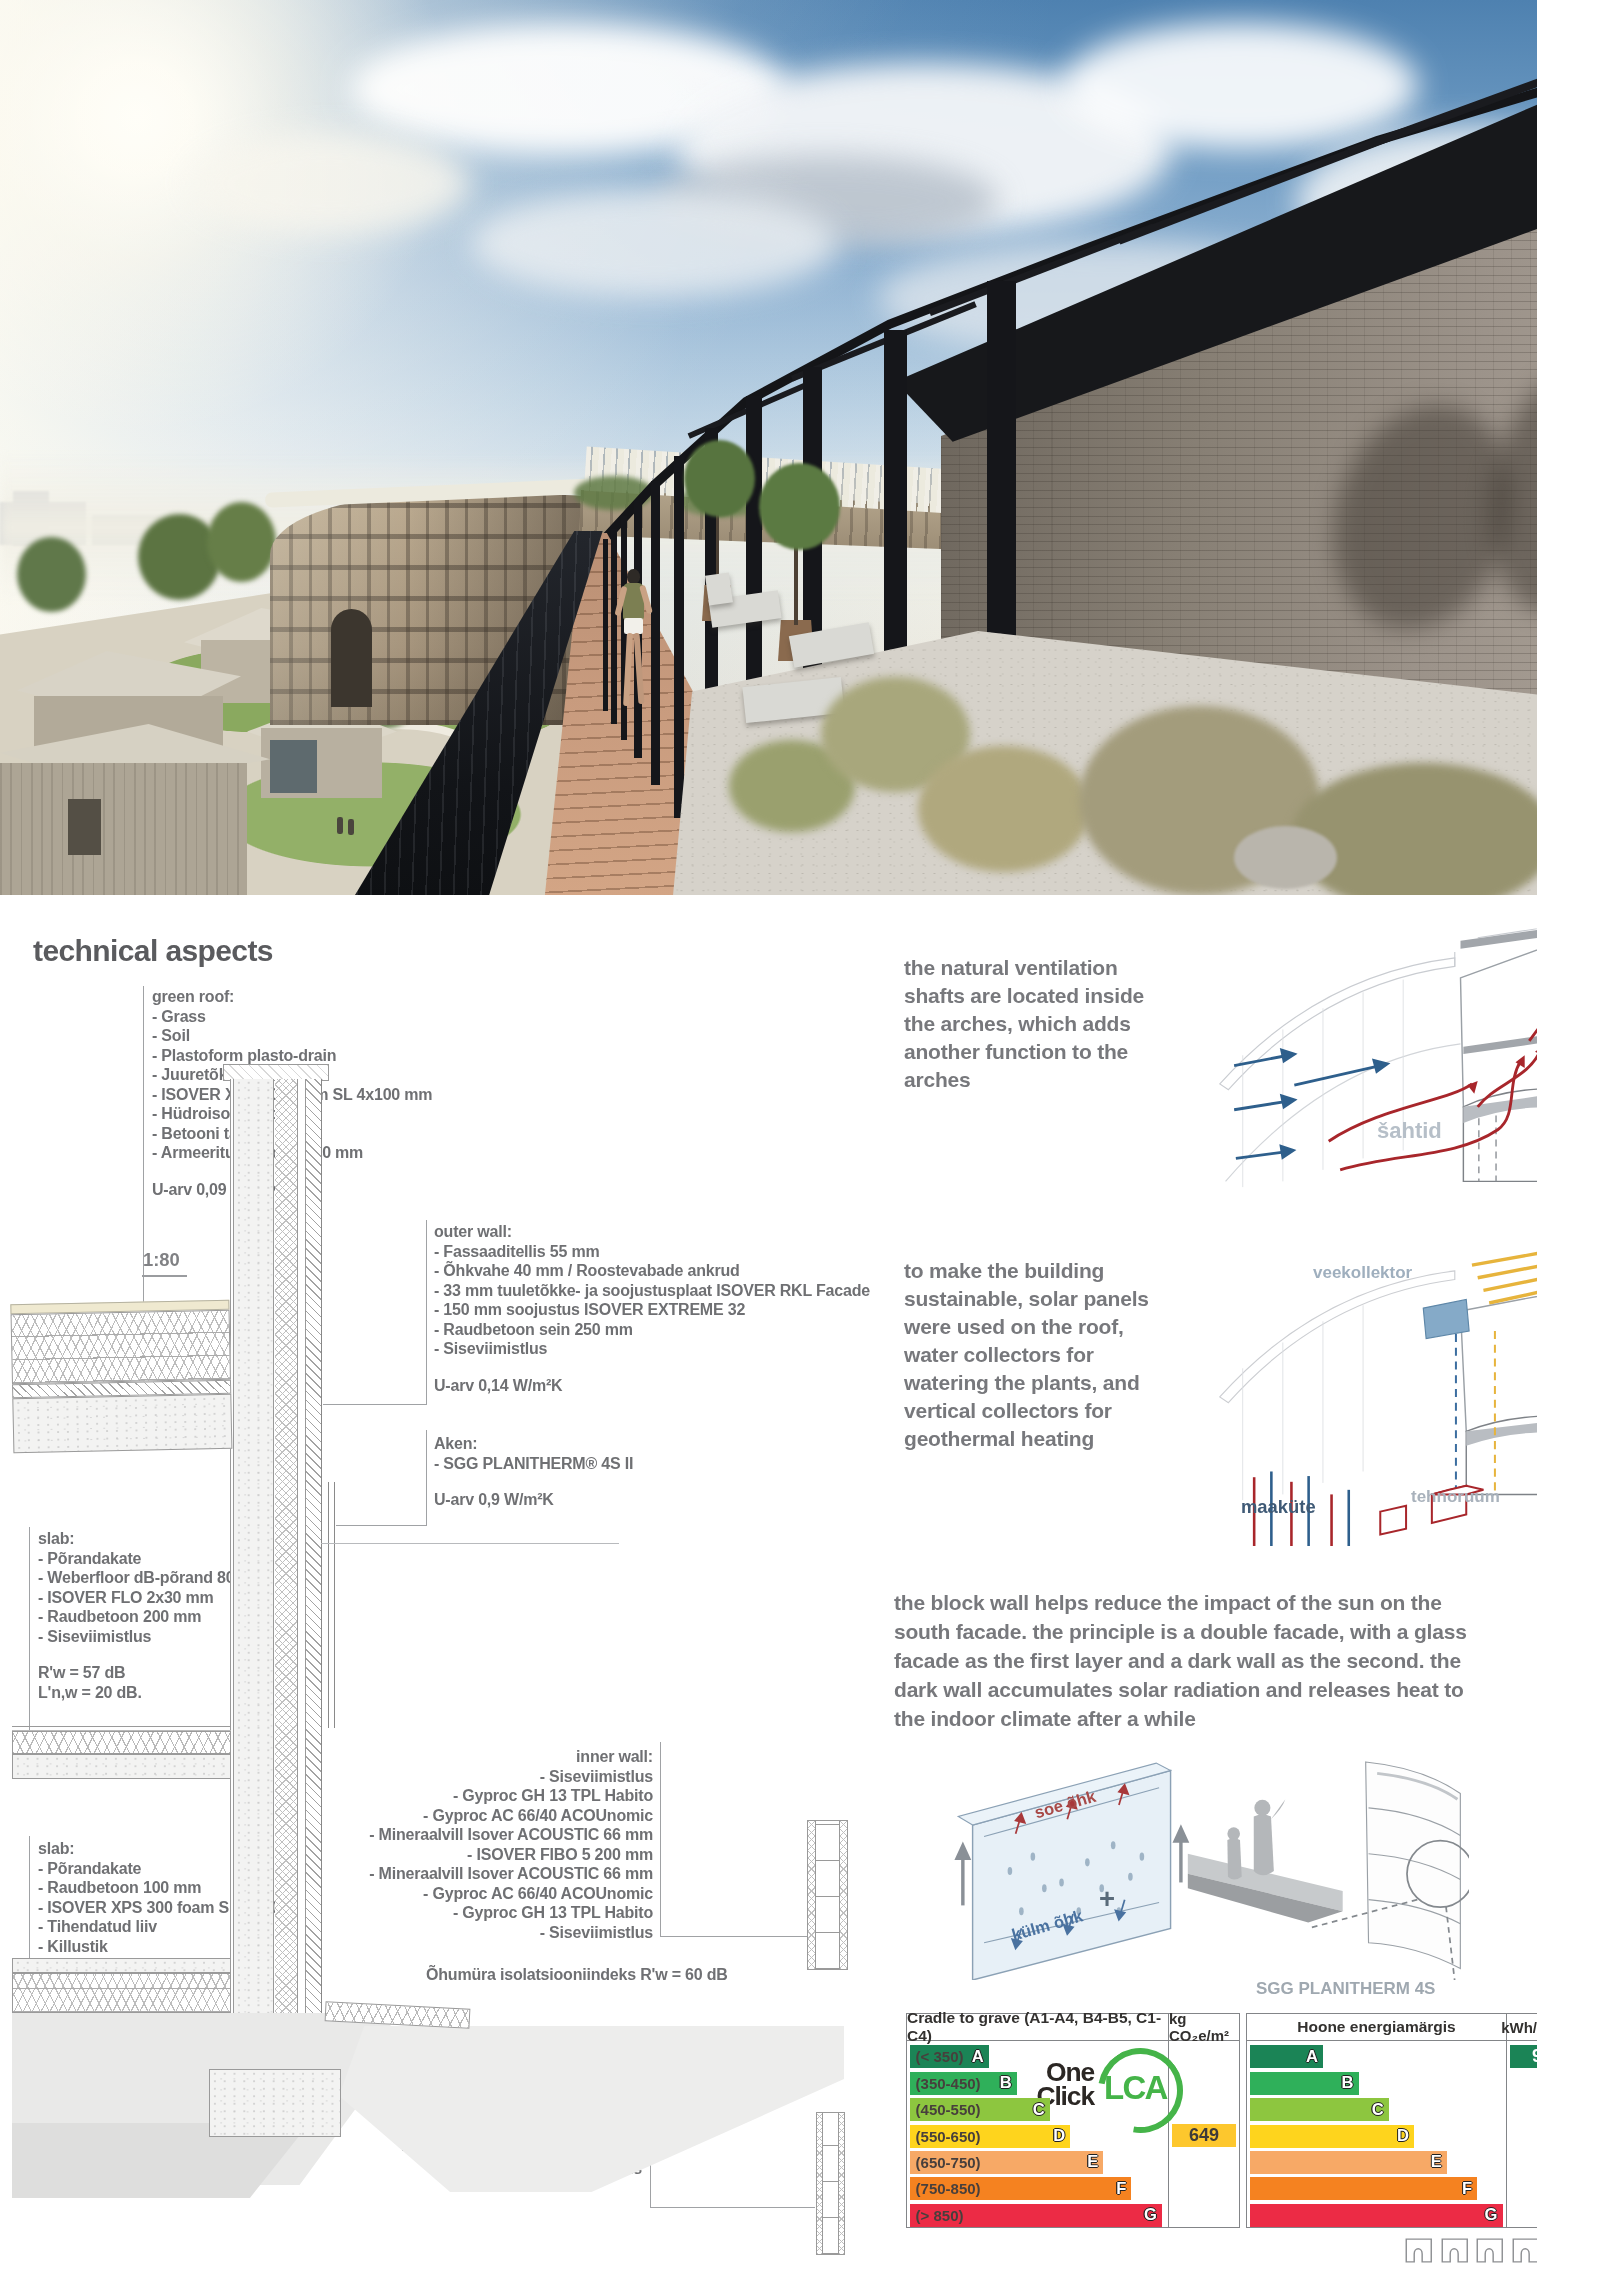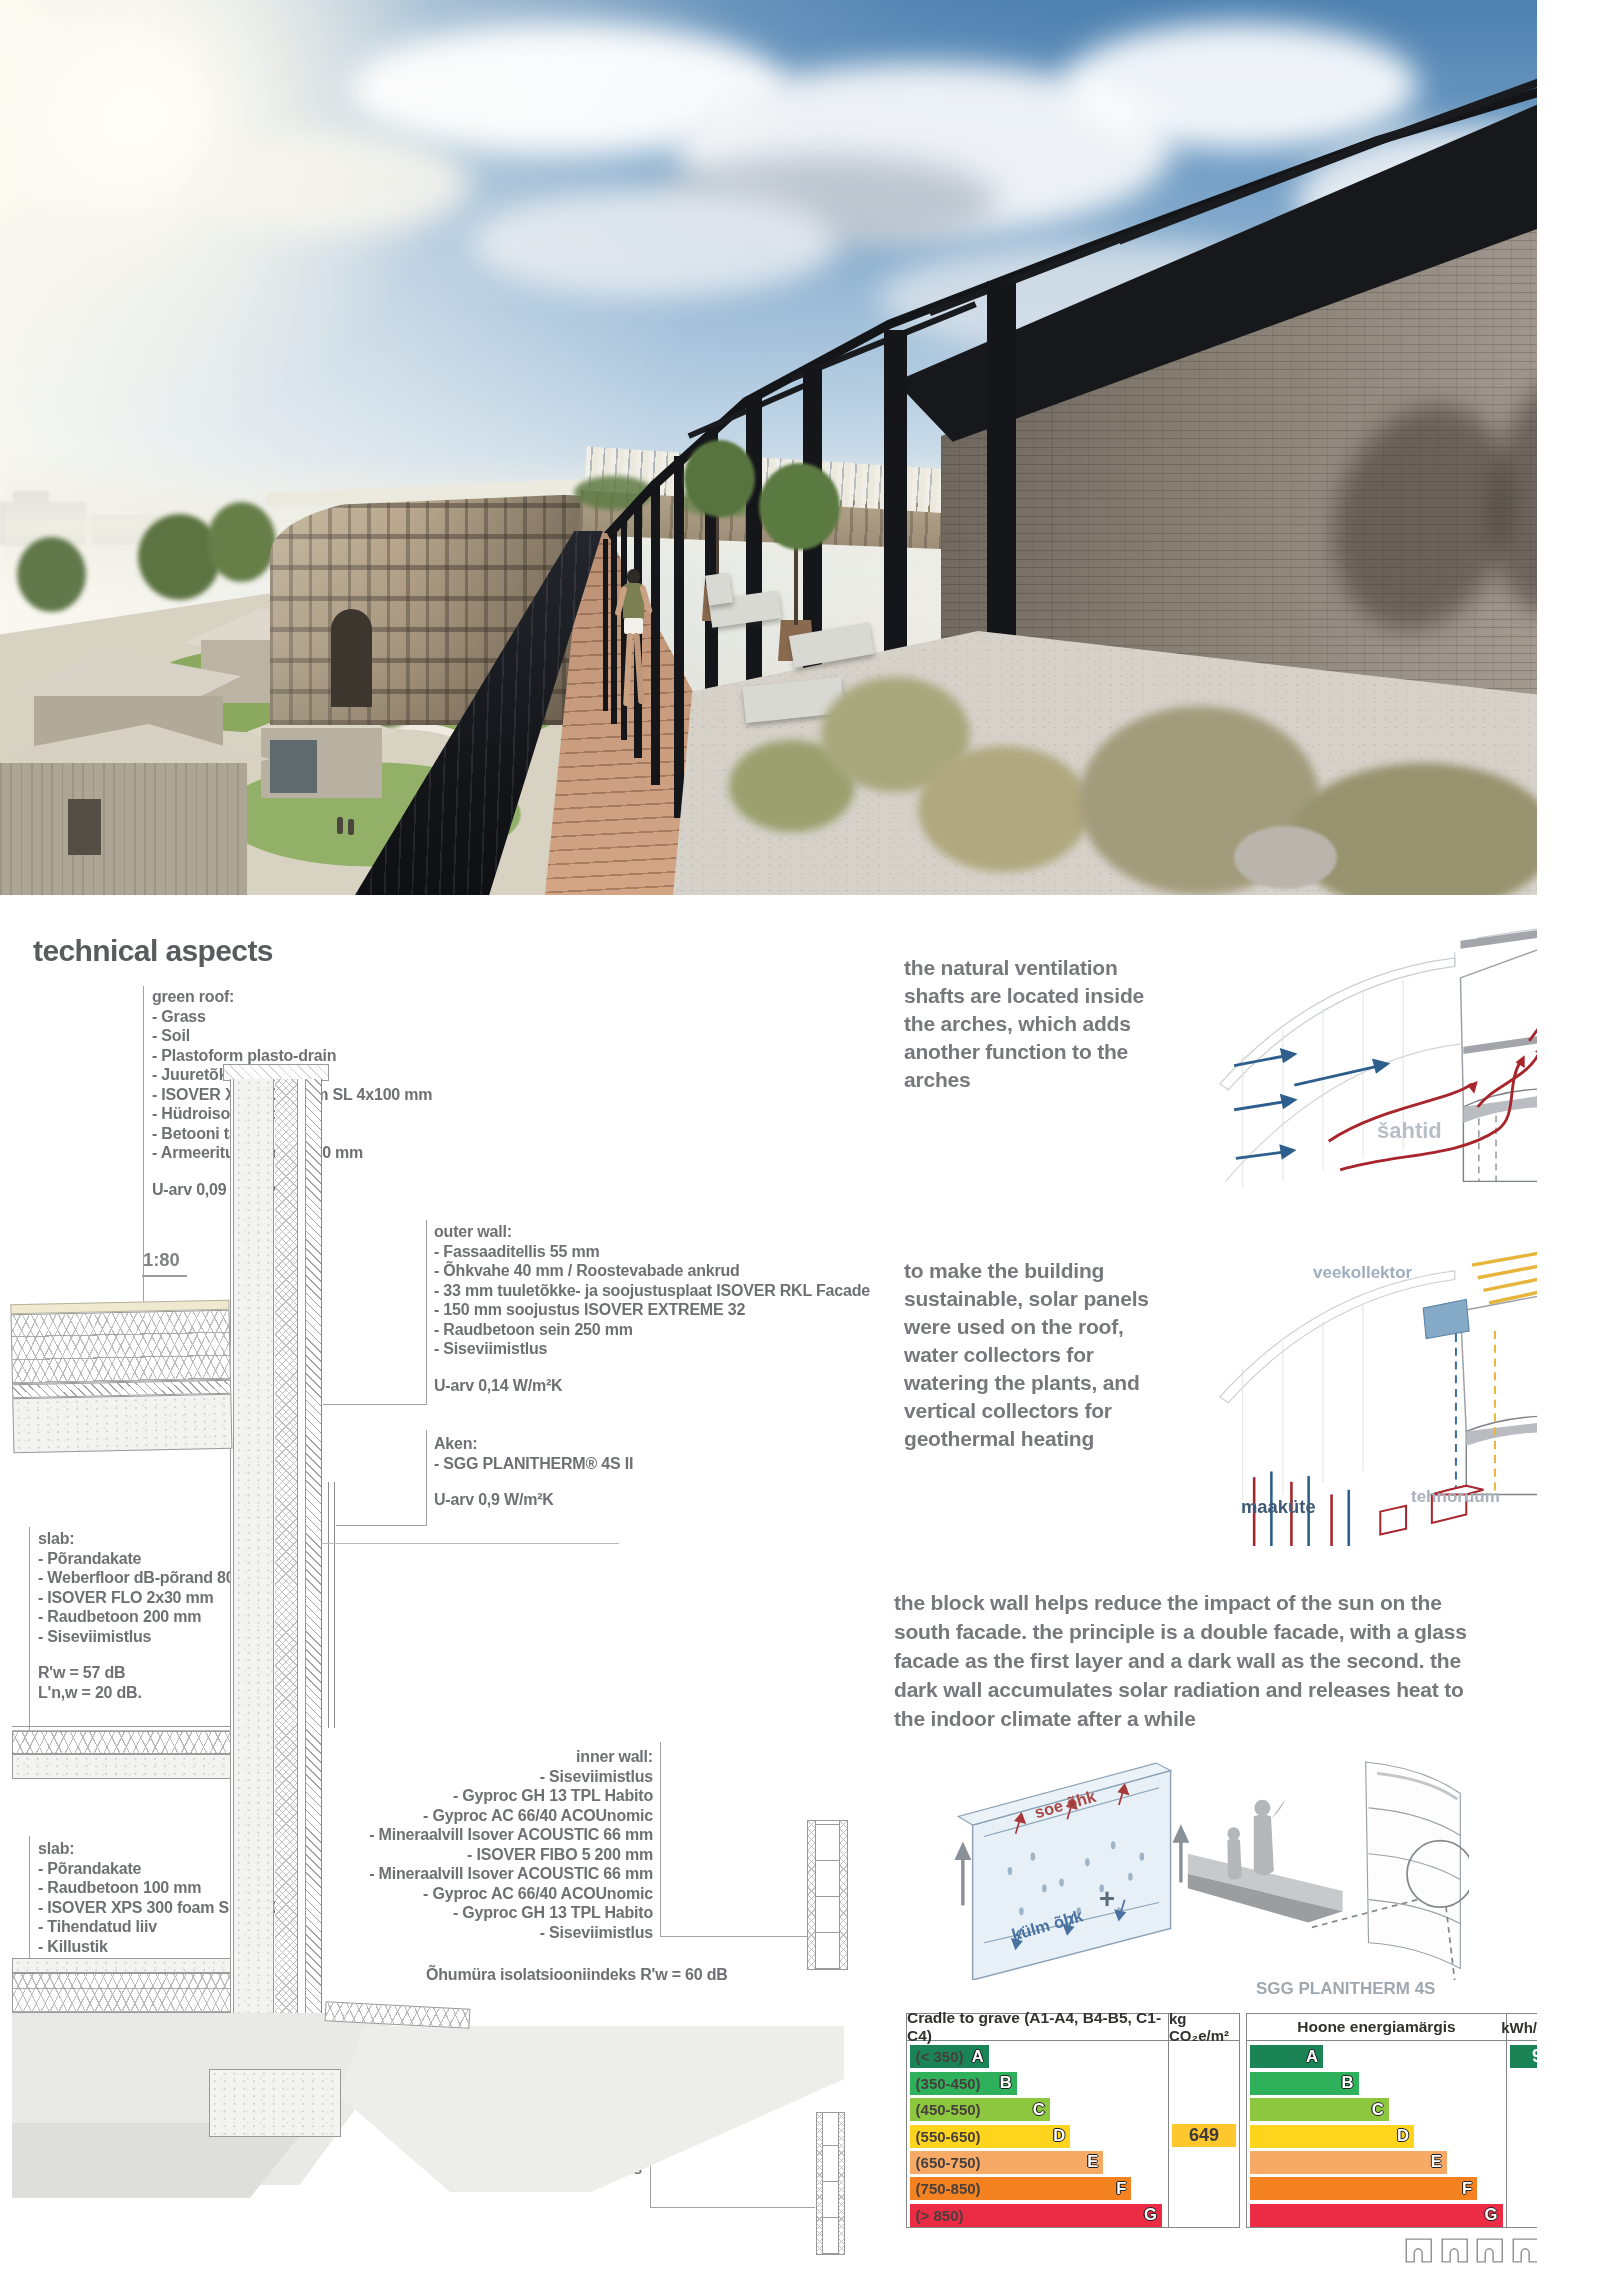--- a/index.html
+++ b/index.html
@@ -532,20 +532,25 @@
   <div class="dlabel" style="left:1099px;top:1883px;color:#5a6b7a;font-size:27.5px;">+</div>
   <div class="dlabel" style="left:1256px;top:1979px;color:#9fa8b0;">SGG PLANITHERM 4S</div>
 
   <div class="rating" style="left:906px;top:2013px;width:334px;height:215px;">
     <div class="rt-head">
       <div class="rt-title">Cradle to grave (A1-A4, B4-B5, C1-C4)</div>
       <div class="rt-unit">kg CO₂e/m²</div>
     </div>
     <div class="rt-body">
       <div class="rt-bars">
+        <div class="lca-logo">
+          <div class="lca-one"><span>One</span><br><span>Click</span></div>
+          <div class="lca-ring"></div>
+          <div class="lca-word">LCA</div>
+        </div>
       <div class="rt-row">
             <div class="rt-bar" style="width: 31%; background: rgb(27, 132, 86);">
               <span class="rt-range">(&lt; 350)</span>
               <span class="rt-letter">A</span>
             </div>
           </div>
           <div class="rt-row">
             <div class="rt-bar" style="width: 42%; background: rgb(47, 176, 90);">
               <span class="rt-range">(350-450)</span>
               <span class="rt-letter">B</span>

